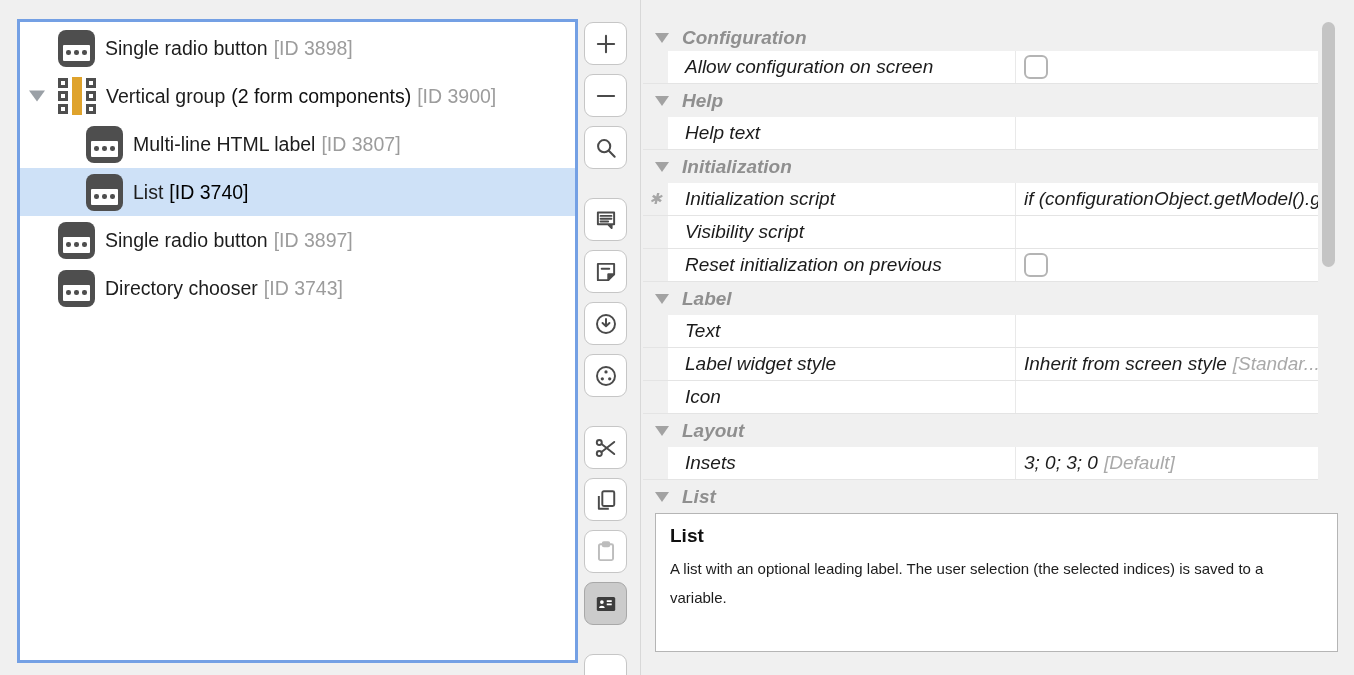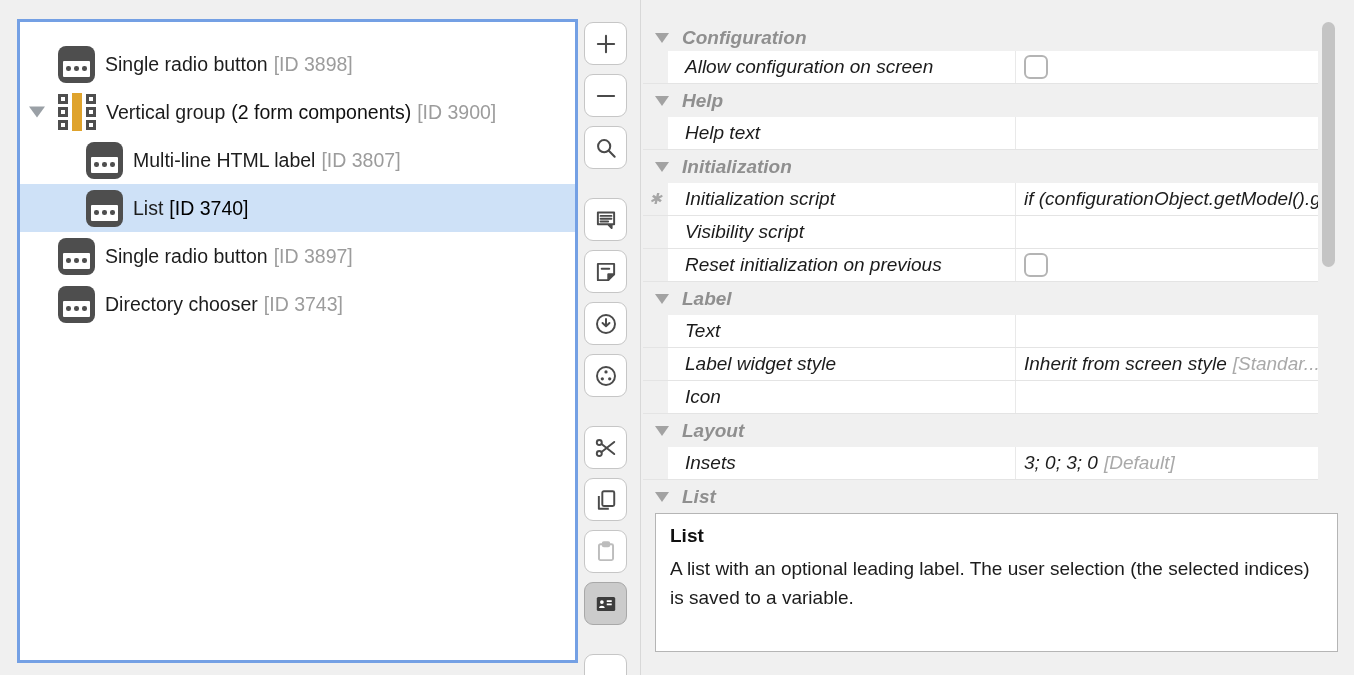--- a/index.html
+++ b/index.html
@@ -8,21 +8,21 @@
     position:relative; width:1354px; height:675px; overflow:hidden;
     background:#f0f0f0;
     font-family:"Liberation Sans", sans-serif;
     color:#1b1b1b;
   }
 
   
   .tree-panel {
     position:absolute; left:17px; top:19px; width:561px; height:644px;
     background:#fff; border:3px solid #74a0e4; overflow:hidden;
-    padding-top:18px;
+    padding-top:2px;
   }
   .trow { height:48px; display:flex; align-items:center; position:relative; padding-left:38px; }
   .trow.lvl1 { padding-left:66px; }
   .trow.selected { background:#cee1f7; }
   .t-label { font-size:19.5px; color:#1d1d1d; margin-left:10px; white-space:nowrap; }
   .t-bold  { font-size:19.5px; font-weight:normal; color:#101010; margin-left:6px; white-space:nowrap; }
   .t-id    { font-size:19.5px; color:#9c9c9c; margin-left:6px; white-space:nowrap; }
   .trow.selected .t-id { color:#000000; }
   .expander {
     position:absolute; left:9px; top:50%; transform:translateY(-50%);
@@ -76,21 +76,21 @@
 
   .scroll-thumb { position:absolute; left:1322px; top:22px; width:13px; height:245px;
                   background:#c4c4c4; border-radius:7px; }
 
   
   .desc {
     position:absolute; left:655px; top:513px; width:683px; height:139px;
     background:#fff; border:1px solid #b5b5b5; padding:11px 14px; z-index:5;
   }
   .desc-title { font-size:19px; font-weight:bold; color:#101010; margin-bottom:7px; }
-  .desc-body { font-size:19px; line-height:29px; color:#1c1c1c; max-width:648px; }
+  .desc-body { font-size:15px; line-height:29px; color:#1c1c1c; max-width:648px; }
 </style>
 </head>
 <body>
 
 <div class="page">
 
   <div class="tree-panel">
 
     <div class="trow lvl0">
       <span class="cicon">

